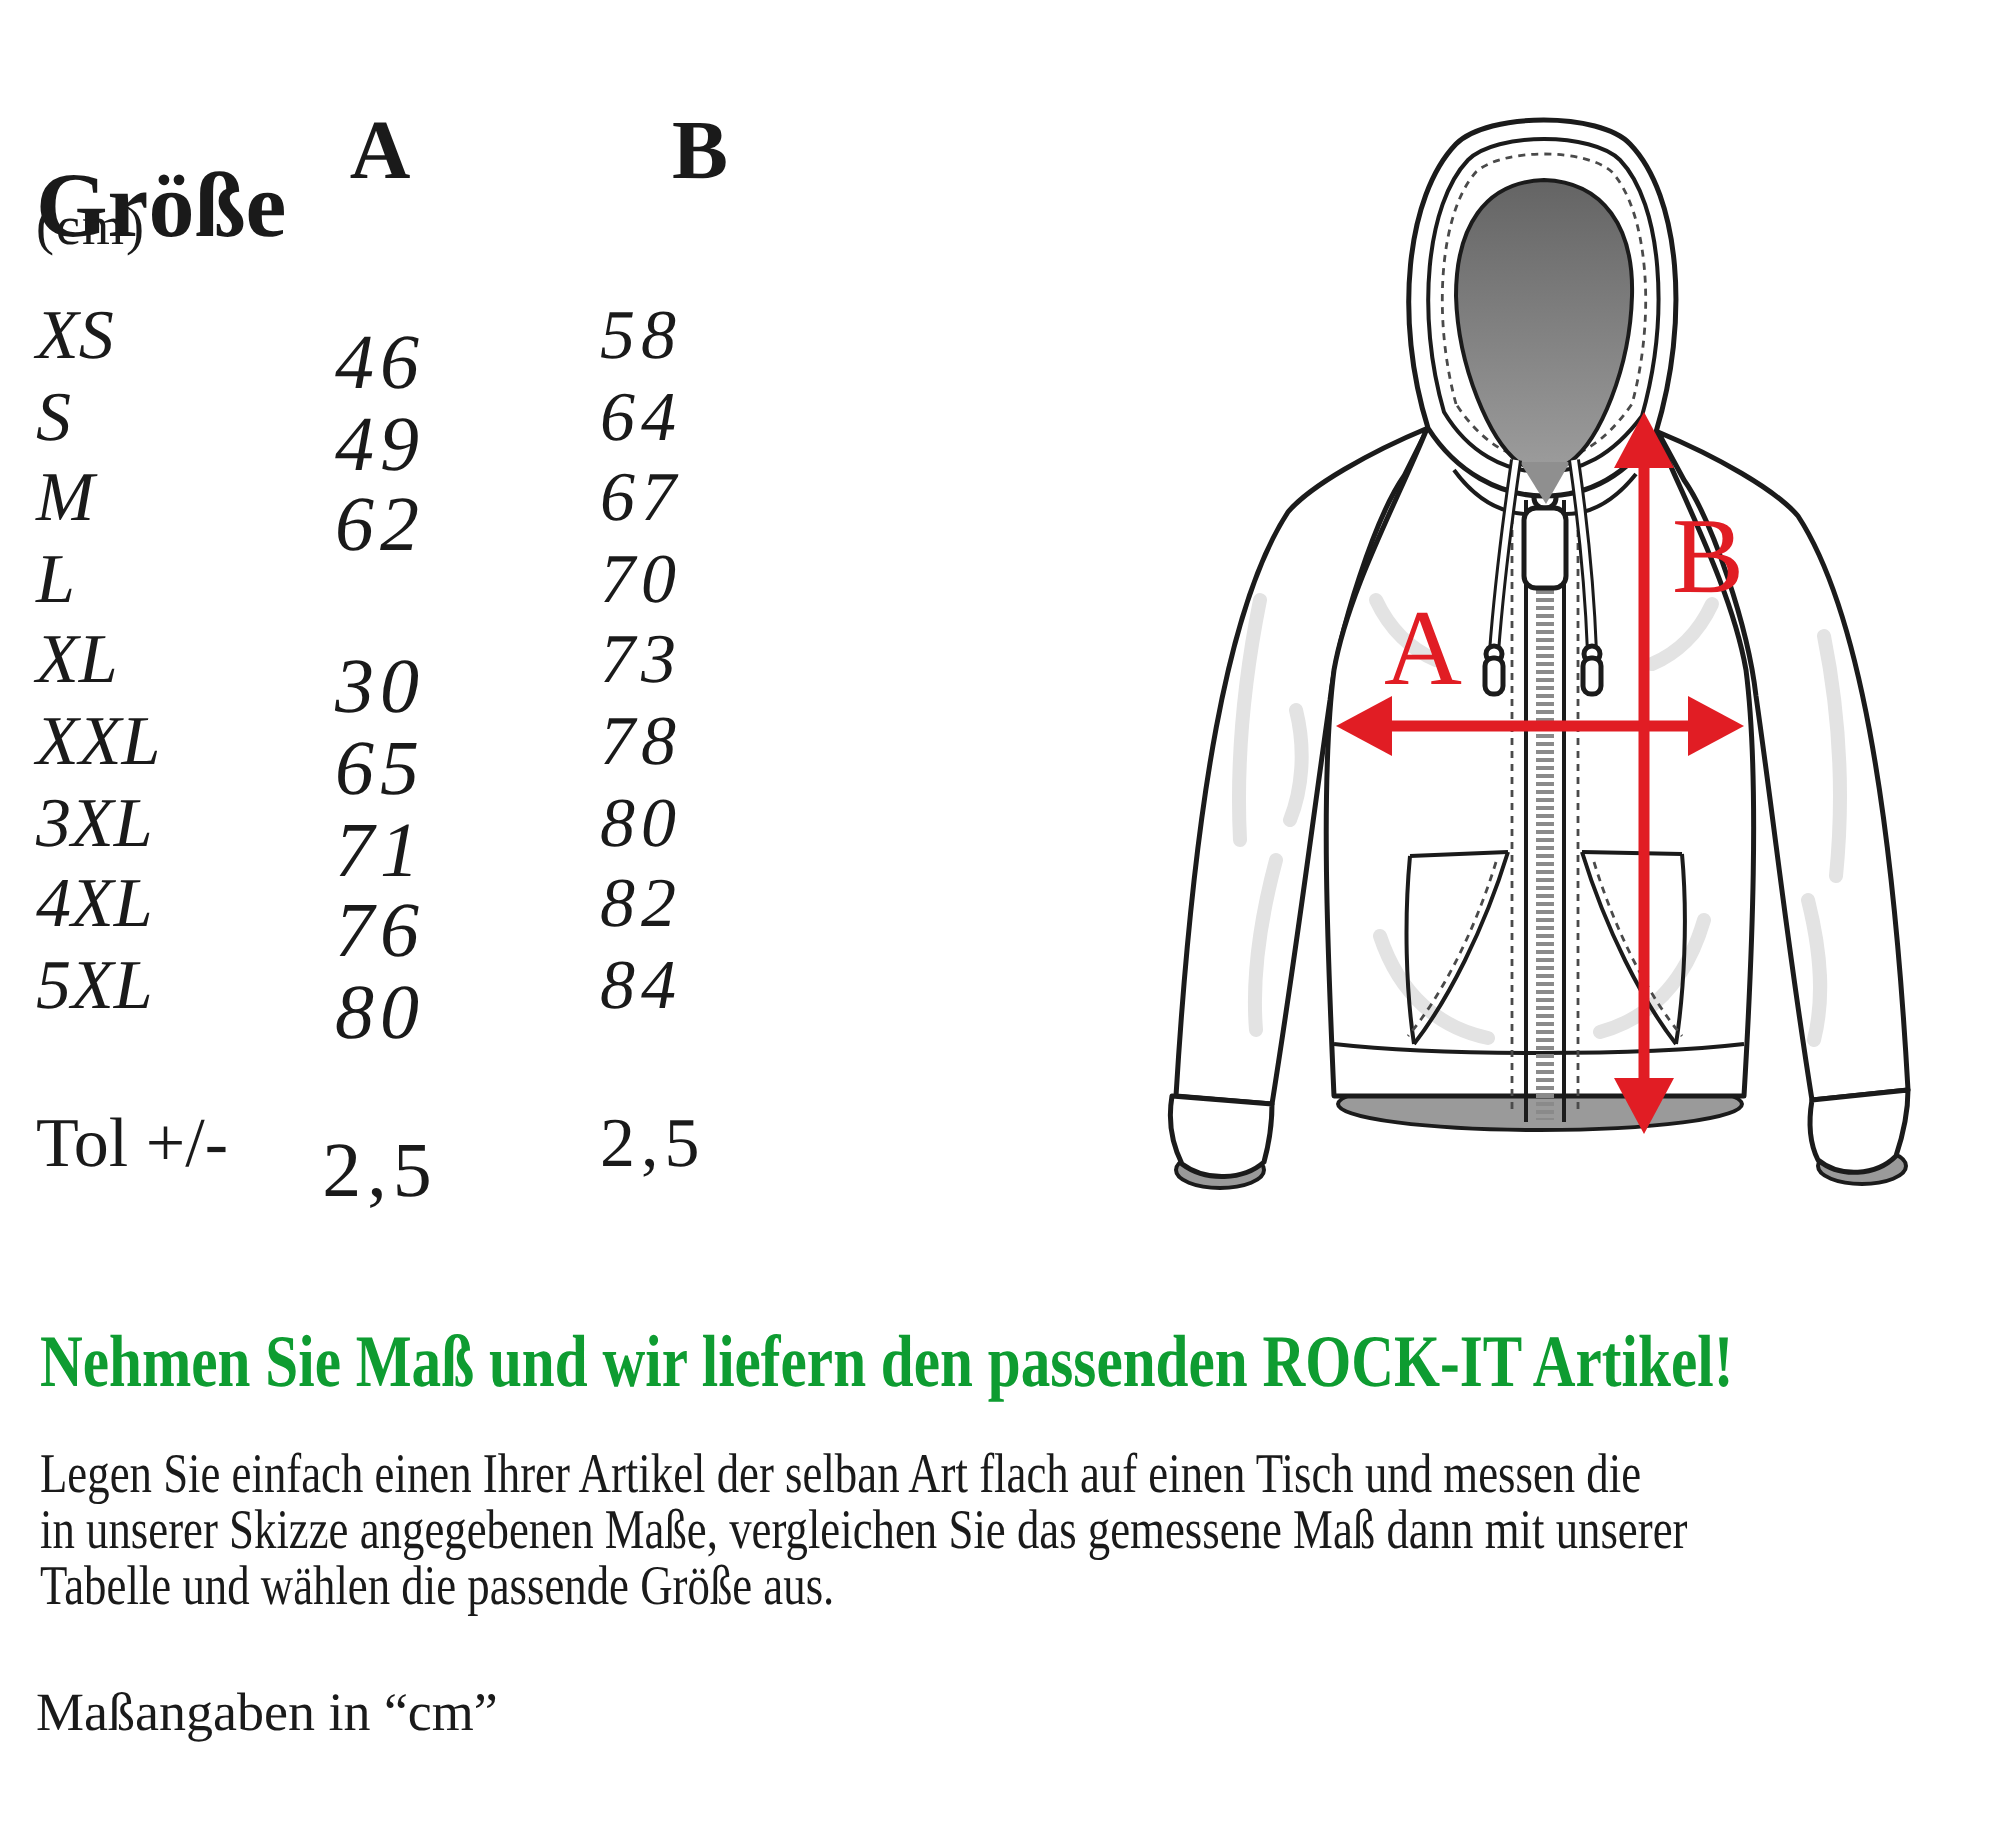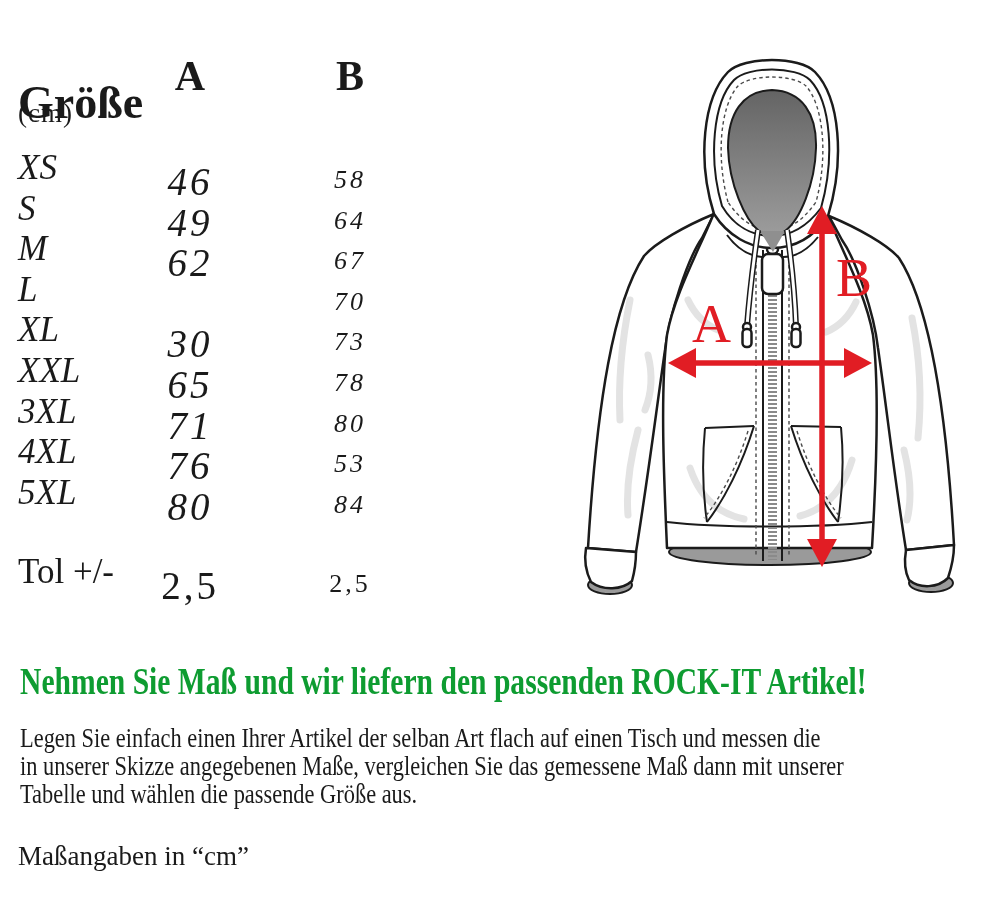--- a/index.html
+++ b/index.html
@@ -12,21 +12,21 @@
   .size-table{position:absolute;left:18px;top:52px;width:400px;}
   .st-cell{position:absolute;white-space:nowrap;}
   .h-size{left:0;top:0;font-size:46px;font-weight:700;line-height:46px;letter-spacing:0px;margin-top:28px;}
   .h-unit{left:0;top:48px;font-size:27px;letter-spacing:1px;line-height:27px;}
   .h-a{left:122px;top:2px;width:100px;text-align:center;font-size:42px;font-weight:700;line-height:44px;}
   .h-b{left:282px;top:2px;width:100px;text-align:center;font-size:42px;font-weight:700;line-height:44px;}
   .sc-rows{position:absolute;left:0;top:96px;width:400px;font-style:italic;}
   .sc-row{position:relative;height:40.6px;}
   .c-size{position:absolute;left:0;top:0;font-size:35px;line-height:40px;}
   .c-a{position:absolute;left:122px;top:14px;width:100px;text-align:center;font-size:39px;line-height:40px;letter-spacing:3px;}
-  .c-b{position:absolute;left:282px;top:12px;width:100px;text-align:center;font-size:26px;line-height:40px;letter-spacing:3px;}
+  .c-b{position:absolute;left:282px;top:0;width:100px;font-size:35px;line-height:40px;letter-spacing:3px;}
   .sc-tol{position:absolute;left:0;top:500px;width:400px;height:42px;}
 
   
   .diagram{position:absolute;left:560px;top:40px;width:445px;height:580px;}
   .outline{fill:#ffffff;stroke:#1b1b1b;stroke-width:2.5;stroke-linejoin:round;}
   .line{fill:none;stroke:#1b1b1b;stroke-width:2;}
   .stitch{fill:none;stroke:#4a4a4a;stroke-width:1.4;stroke-dasharray:3.5 3;}
   .crease{fill:none;stroke:#e3e3e3;stroke-width:7;stroke-linecap:round;}
   .trim{fill:#9a9a9a;stroke:#1b1b1b;stroke-width:2;}
   .arrow-stroke{stroke:#e11d24;stroke-width:5.5;fill:none;}
@@ -86,21 +86,21 @@
       <span class="c-b">78</span>
     </div>
     <div class="sc-row">
       <span class="c-size">3XL</span>
       <span class="c-a">71</span>
       <span class="c-b">80</span>
     </div>
     <div class="sc-row">
       <span class="c-size">4XL</span>
       <span class="c-a">76</span>
-      <span class="c-b">53</span>
+      <span class="c-b">82</span>
     </div>
     <div class="sc-row">
       <span class="c-size">5XL</span>
       <span class="c-a">80</span>
       <span class="c-b">84</span>
     </div>
   </div>
   <div class="sc-tol">
     <span class="c-size">Tol +/-</span>
     <span class="c-a">2,5</span>

